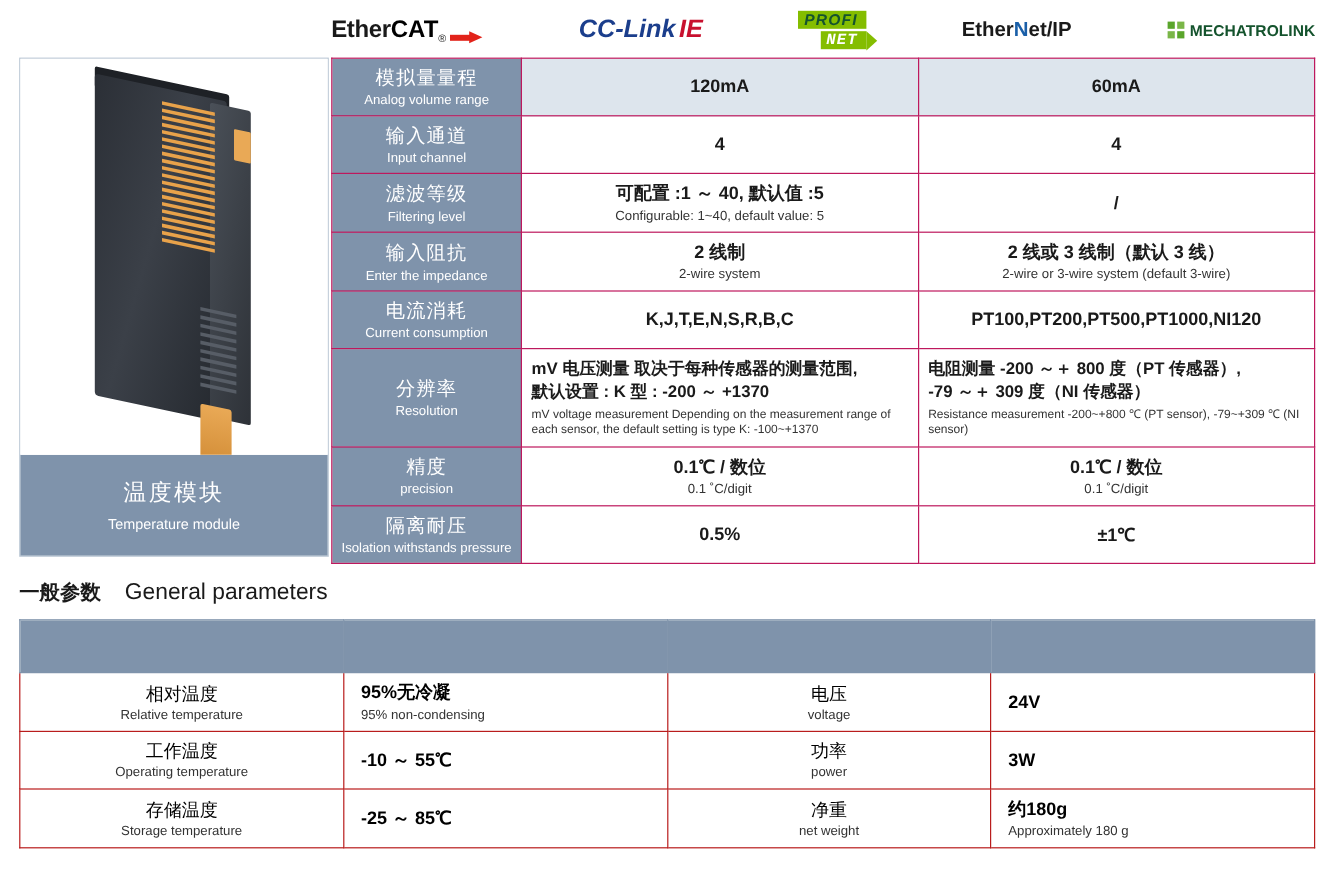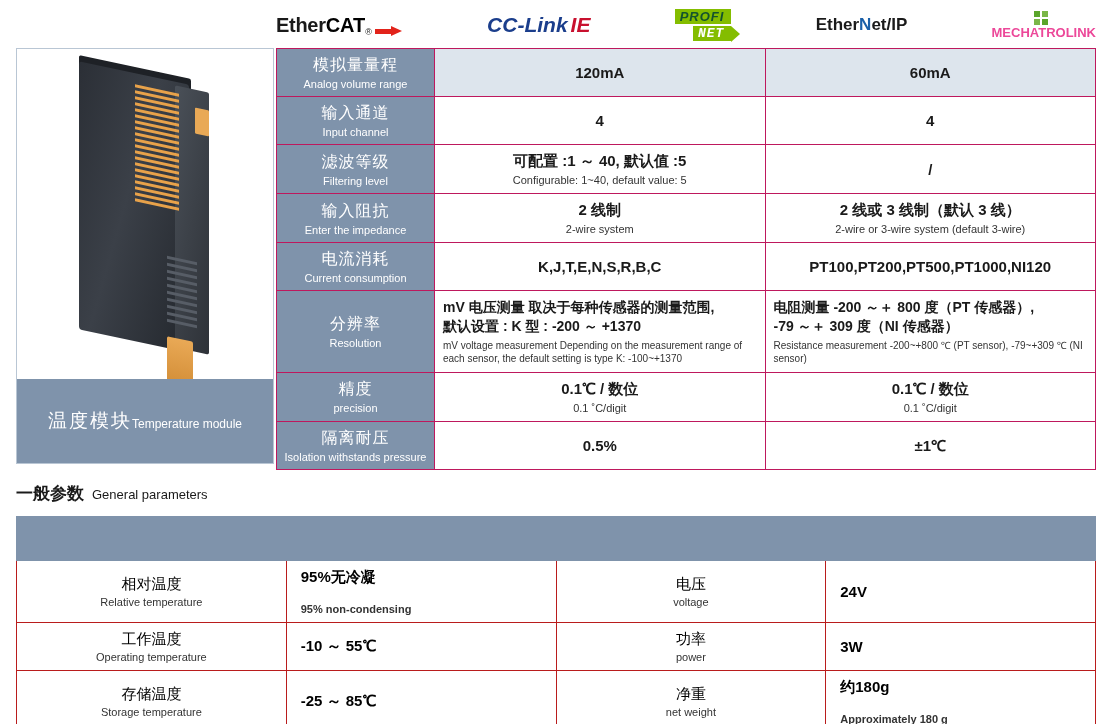--- a/index.html
+++ b/index.html
@@ -48,21 +48,21 @@
     font-family: Liberation Mono, monospace;
   }
   .logo-profinet .p2::after {
     content:""; position:absolute; right:-9px; top:0; width:0; height:0;
     border-top:8px solid transparent; border-bottom:8px solid transparent; border-left:9px solid #84bd00;
   }
 
   .logo-enip { font-weight: bold; font-size: 17px; color: #1a1a1a; }
   .logo-enip .net { color: #1a5fa8; }
 
-  .logo-mech { display:flex; align-items:center; font-weight:bold; font-size:13px; color:#ec4899;flex-direction:column; }
+  .logo-mech { display:flex; align-items:center; font-weight:bold; font-size:13px; color:#14532d; }
   .mech-sq { display:inline-block; width:14px; height:14px; margin-right:5px; position:relative; }
   .mech-sq i {
     position:absolute; width:6px; height:6px; background:#5aa52b; display:block;
   }
   .mech-sq i:nth-child(1){ left:0; top:0; }
   .mech-sq i:nth-child(2){ left:8px; top:0; background:#7ab648;}
   .mech-sq i:nth-child(3){ left:0; top:8px; background:#7ab648;}
   .mech-sq i:nth-child(4){ left:8px; top:8px; }
 
   
@@ -103,21 +103,21 @@
   .clip {
     position:absolute; left:150px; top:290px; width:26px; height:54px;
     background: linear-gradient(180deg,#e9a956,#d08a33); transform: skewY(12deg); border-radius:2px;
   }
   .tab {
     position:absolute; left:178px; top:60px; width:14px; height:26px;
     background:#e9a956; transform: skewY(12deg); border-radius:1px;
   }
   .product-caption {
     height: 84px; background: #7f93ab; color: #ffffff;
-    display: flex; flex-direction: row; align-items: center; justify-content: center;
+    display: flex; flex-direction: column; align-items: center; justify-content: center;
   }
   .product-caption .cn { font-size: 19px; letter-spacing: 2px; }
   .product-caption .en { font-size: 12px; margin-top: 6px; }
 
   
   .spec-table {
     position: absolute; left: 276px; top: 48px; width: 820px;
     border-collapse: collapse; table-layout: fixed;
   }
   .spec-table td { border: 1px solid #be185d; vertical-align: middle; }
@@ -132,37 +132,37 @@
   .spec-table tr.hl .val { background: #dde5ed; }
   .spec-table .val.left { text-align: left; }
   .spec-table .val.left .cn { font-size: 14px; line-height: 1.35; }
   .spec-table .val.left .en { font-size: 10px; line-height: 1.3; }
 
   
   .gp-heading {
     position: absolute; left: 16px; top: 482px; font-size: 15px; color: #1a1a1a;
   }
   .gp-heading .cn { font-weight: bold; font-size: 17px; }
-  .gp-heading .en { font-size: 13px; margin-left: 8px; }
+  .gp-heading .en { font-size: 19px; margin-left: 20px; }
 
   
   .gp-table {
     position: absolute; left: 16px; top: 516px; width: 1080px;
     border-collapse: collapse; table-layout: fixed;
   }
   .gp-table td { border: 1px solid #b91c1c; }
   .gp-table tr.header td { background: #7f93ab; height: 44px; border-color:#7f93ab; }
   .gp-table .k {
     width: 190px; text-align: center; padding: 7px 4px; background:#fff;
   }
   .gp-table .k .cn { font-size: 15px; display:block; }
   .gp-table .k .en { font-size: 11px; display:block; margin-top:2px; color:#333; }
   .gp-table .v { padding: 7px 14px; background:#fff; }
   .gp-table .v .cn { font-size: 15px; font-weight: bold; display:block; }
-  .gp-table .v .en { font-size: 11px; display:block; margin-top:16px; color:#333;font-weight:bold; }
+  .gp-table .v .en { font-size: 11px; display:block; margin-top:3px; color:#333; }
 </style>
 </head>
 <body>
 
 <div class="page">
 
   <div class="logo-bar">
     <div class="logo logo-ethercat">
       <span class="ec-main">Ether</span>
         <span class="ec-cat">CAT</span>

